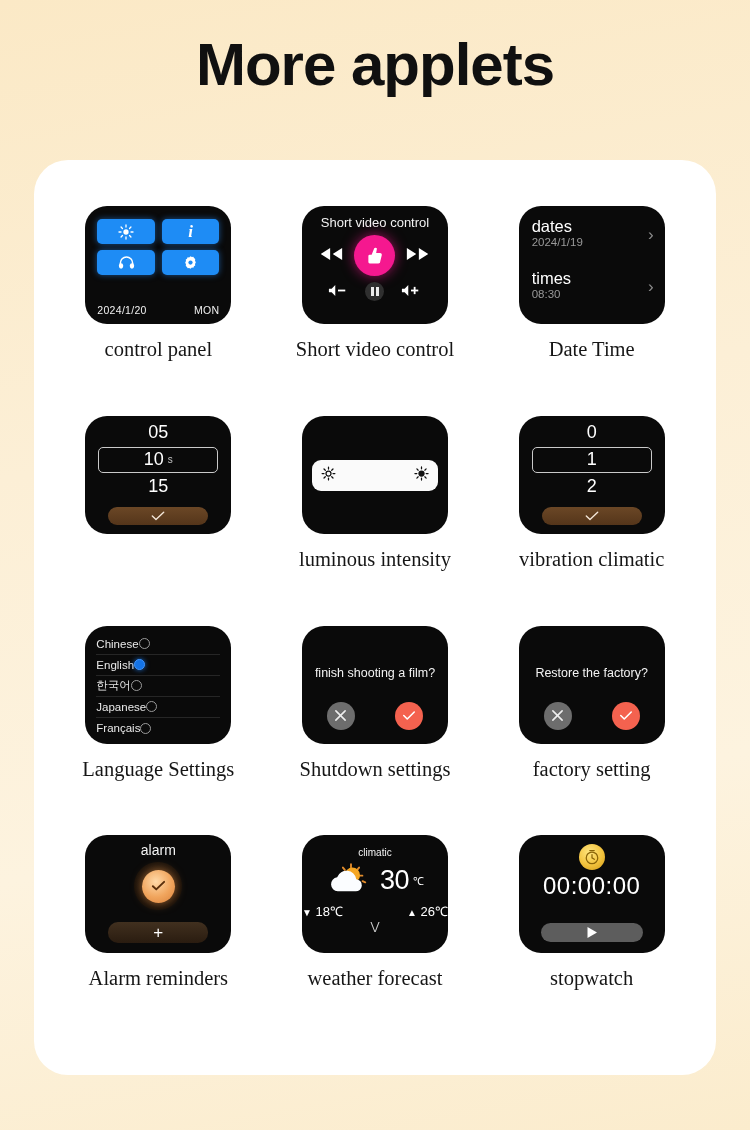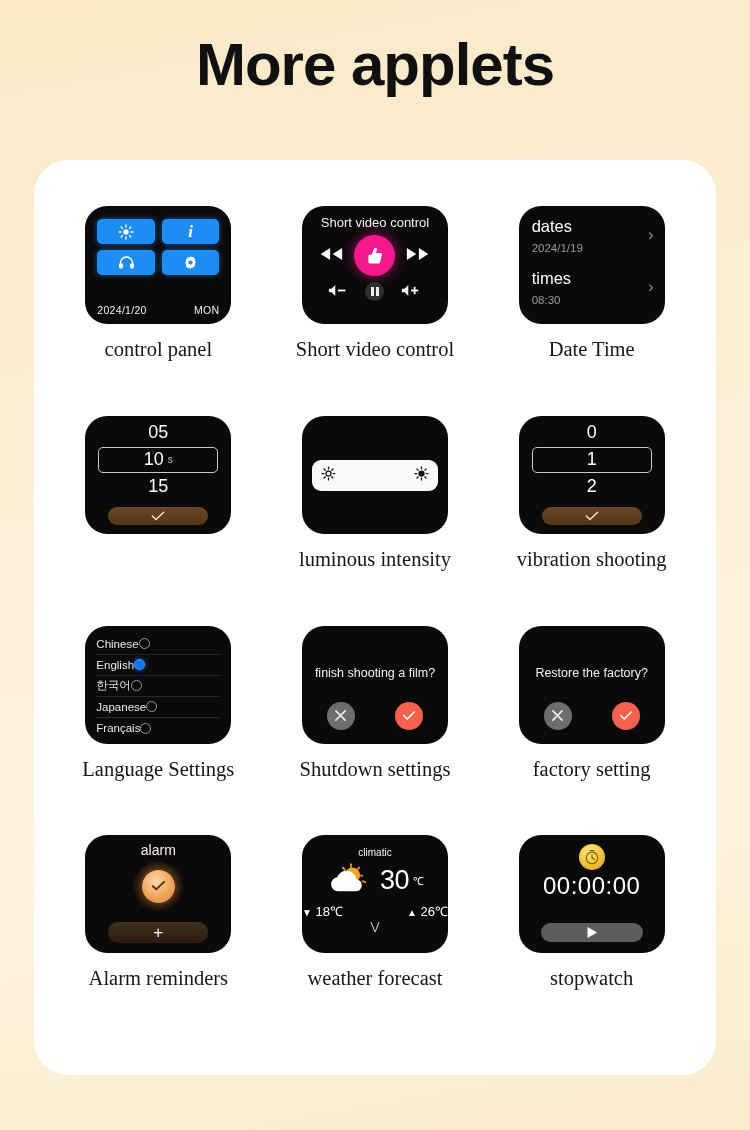--- a/index.html
+++ b/index.html
@@ -106,21 +106,21 @@
     width: 19px; height: 19px; border-radius: 50%;
     background: #2f2f2f; display:flex; align-items:center; justify-content:center; gap:2.5px;
   }
   .sv-pause i { display:block; width:2.5px; height:9px; background:#ededed; }
 
   
   .dt-row { position: absolute; left: 13px; right: 11px; }
   .dt-row.r1 { top: 11px; }
   .dt-row.r2 { top: 63px; }
   .dt-label { font-size: 16.5px; color:#fff; line-height: 1.15; }
-  .dt-value { font-size: 11.5px; color:#9a9a9a; margin-top: 6px; }
+  .dt-value { font-size: 11.5px; color:#9a9a9a; margin-top: 0; }
   .dt-chev {
     position:absolute; right:0; top: 9px;
     font-size: 17px; color:#8d8d8d; line-height:1;
   }
 
   
   .pk { position:absolute; inset:0; display:flex; flex-direction:column;
         align-items:center; padding-top: 5px; }
   .pk-item { font-size: 18px; color:#ffffff; line-height: 1.08; height: 24px;
              display:flex; align-items:center; justify-content:center; }
@@ -365,21 +365,21 @@
             <span class="val">1</span>
           </div>
           <div class="pk-item">2</div>
           <div class="pk-ok">
             <svg width="14" height="10" viewBox="0 0 16 11">
                 <path d="M1.5 5.5l4.2 4 8.8-8.4" fill="none" stroke="#f3e6d8" stroke-width="1.6" stroke-linecap="round" stroke-linejoin="round"></path>
               </svg>
           </div>
         </div>
       </div>
-      <div class="caption">vibration shooting</div>
+      <div class="caption">vibration climatic</div>
     </div>
 
     <div class="cell">
       <div class="screen">
         <div class="lang">
           <div class="lang-row">
             <span class="lang-name">Chinese</span>
             <span class="radio"></span>
           </div>
           <div class="lang-row">

